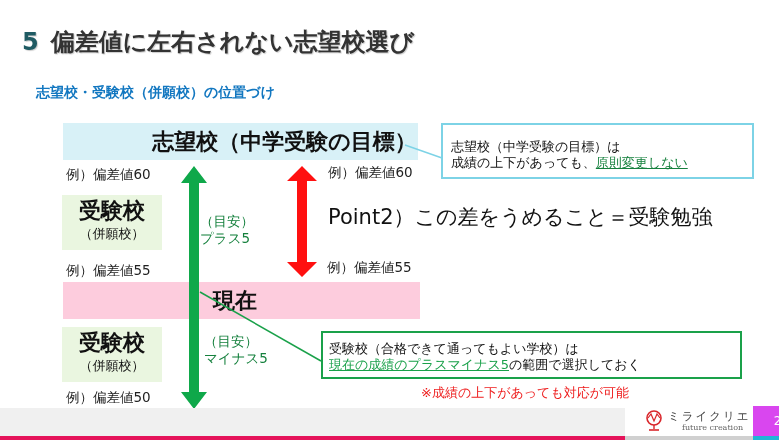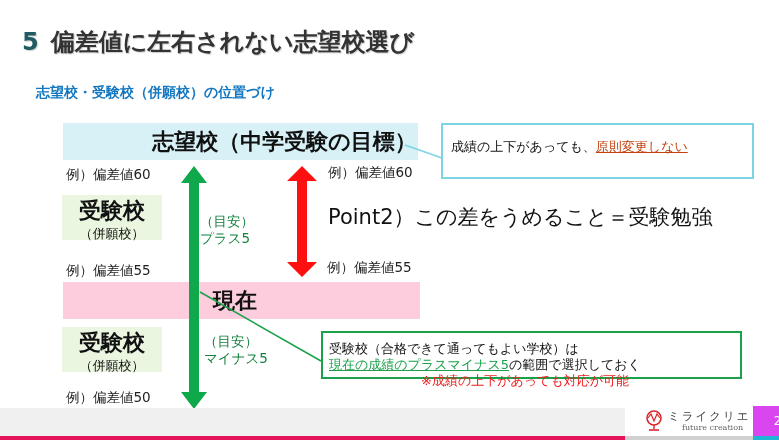--- a/index.html
+++ b/index.html
@@ -10,36 +10,36 @@
   .slide-title { left: 22px; top: 26px; font-size: 24px; font-weight: bold; color: #333; letter-spacing: 0px; white-space: nowrap; text-shadow: 1px 1px 1px rgba(0,0,0,0.2); }
   .slide-title .num { color: #1f5b63; margin-right: 12px; }
   .subtitle { left: 36px; top: 84px; font-size: 14px; font-weight: bold; color: #1277c0; white-space: nowrap; }
 
   .target-band { left: 63px; top: 123px; width: 355px; height: 37px; background: #d8f1f7; }
   .target-label { left: 63px; top: 124px; width: 355px; text-align: center; font-size: 22px; font-weight: bold; color: #111; line-height: 35px; white-space: nowrap; margin-left: 44px; }
 
   .now-band { left: 63px; top: 282px; width: 357px; height: 37px; background: #fdccdd; }
   .now-label { left: 213px; top: 283px; font-size: 22px; font-weight: bold; color: #111; line-height: 35px; }
 
-  .exam-box { left: 62px; width: 100px; height: 45px; background: #eaf6e0; text-align: center; }
+  .exam-box { left: 62px; width: 100px; height: 55px; background: #eaf6e0; text-align: center; }
   .exam-box .main { font-size: 22px; font-weight: bold; color: #111; line-height: 28px; display: block; padding-top: 2px; }
   .exam-box .sub { font-size: 13px; font-weight: normal; color: #111; line-height: 18px; display: block; }
 
   .dev { font-size: 13.5px; color: #222; white-space: nowrap; }
 
   .green-note { font-size: 13.5px; color: #15803d; line-height: 17px; }
 
   .point { left: 328px; top: 203px; font-size: 21px; color: #111; white-space: nowrap; }
 
   .callout-blue { left: 441px; top: 123px; width: 313px; height: 56px; border: 2px solid #7dd3e6; background: #fff; padding: 14px 0 0 8px; font-size: 13px; line-height: 16px; color: #111; }
-  .callout-blue .link { color: #c2410c; text-decoration: underline; margin-top: 14px; }
+  .callout-blue .link { color: #15803d; text-decoration: underline; margin-top: 14px; }
 
   .callout-green { left: 321px; top: 331px; width: 421px; height: 48px; border: 2px solid #1aa14a; background: #fff; padding: 8px 0 0 6px; font-size: 13px; line-height: 16px; color: #111; }
   .callout-green .link { color: #1aa14a; text-decoration: underline; }
-  .callout-green .warn { color: #ee1c1c; display: block; padding-left: 92px; }
+  .callout-green .warn { color: #ee1c1c; display: block; padding-left: 92px; margin-top: 12px; }
 
   .footer { left: 0; top: 408px; width: 779px; height: 28px; background: #f0f0f0; }
   .footer-line-pink { left: 0; top: 436px; width: 625px; height: 4px; background: #e5135a; }
   .footer-line-gray { left: 625px; top: 436px; width: 128px; height: 4px; background: #d0d0d0; }
   .footer-line-cyan { left: 753px; top: 436px; width: 26px; height: 4px; background: #1fb6d6; }
   .logo-box { left: 625px; top: 406px; width: 128px; height: 30px; background: #ffffff; }
   .logo-text { left: 668px; top: 409px; font-size: 11.5px; color: #444; letter-spacing: 2px; white-space: nowrap; }
   .logo-sub { left: 682px; top: 423px; font-size: 8px; color: #666; font-family: "DejaVu Serif", serif; white-space: nowrap; }
   .page-box { left: 753px; top: 406px; width: 36px; height: 30px; background: #d946ef; color: #fff; font-size: 12px; text-align: right; line-height: 30px; }
 
@@ -94,20 +94,21 @@
   <g fill="#0fa84a">
     <polygon points="194,166 181,183 189,183 189,392 181,392 194,409 207,392 199,392 199,183 207,183"></polygon>
   </g>
 
   <g fill="#ff1010">
     <polygon points="302,166 287,181 297,181 297,262 287,262 302,277 317,262 307,262 307,181 317,181"></polygon>
   </g>
 </svg>
 
 <div class="abs callout-blue">
+  <div>志望校（中学受験の目標）は</div>
   <div><span>成績の上下があっても、</span><span class="link">原則変更しない</span></div>
 </div>
 
 <div class="abs callout-green">
   <div>受験校（合格できて通ってもよい学校）は</div>
   <div><span class="link">現在の成績のプラスマイナス5</span><span>の範囲で選択しておく</span></div>
   <span class="warn">※成績の上下があっても対応が可能</span>
 </div>
 
 <div class="abs footer"></div>

